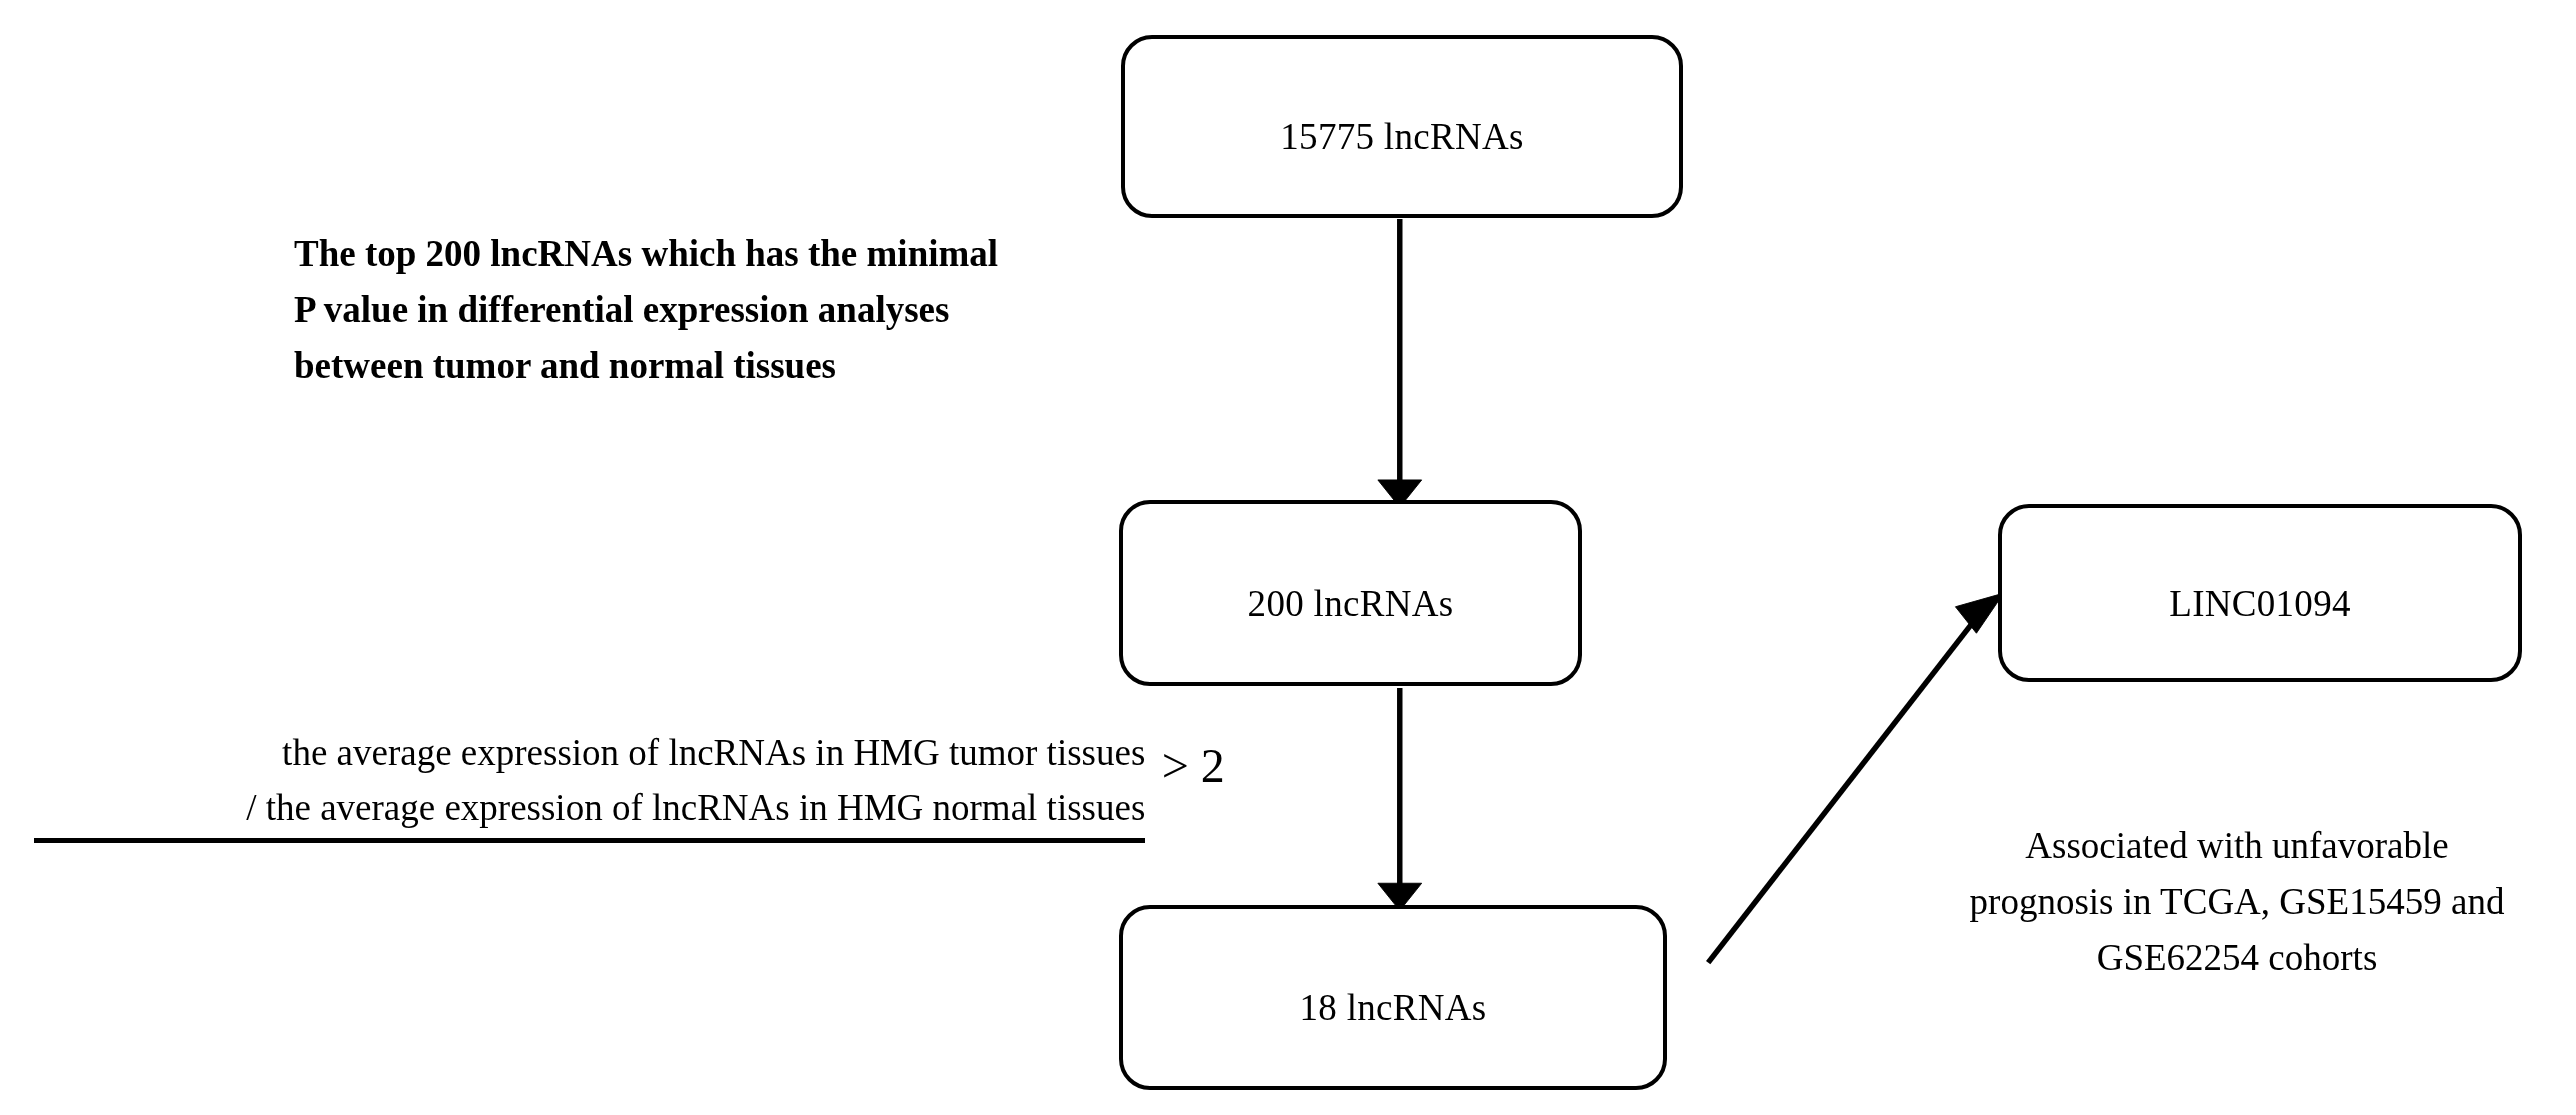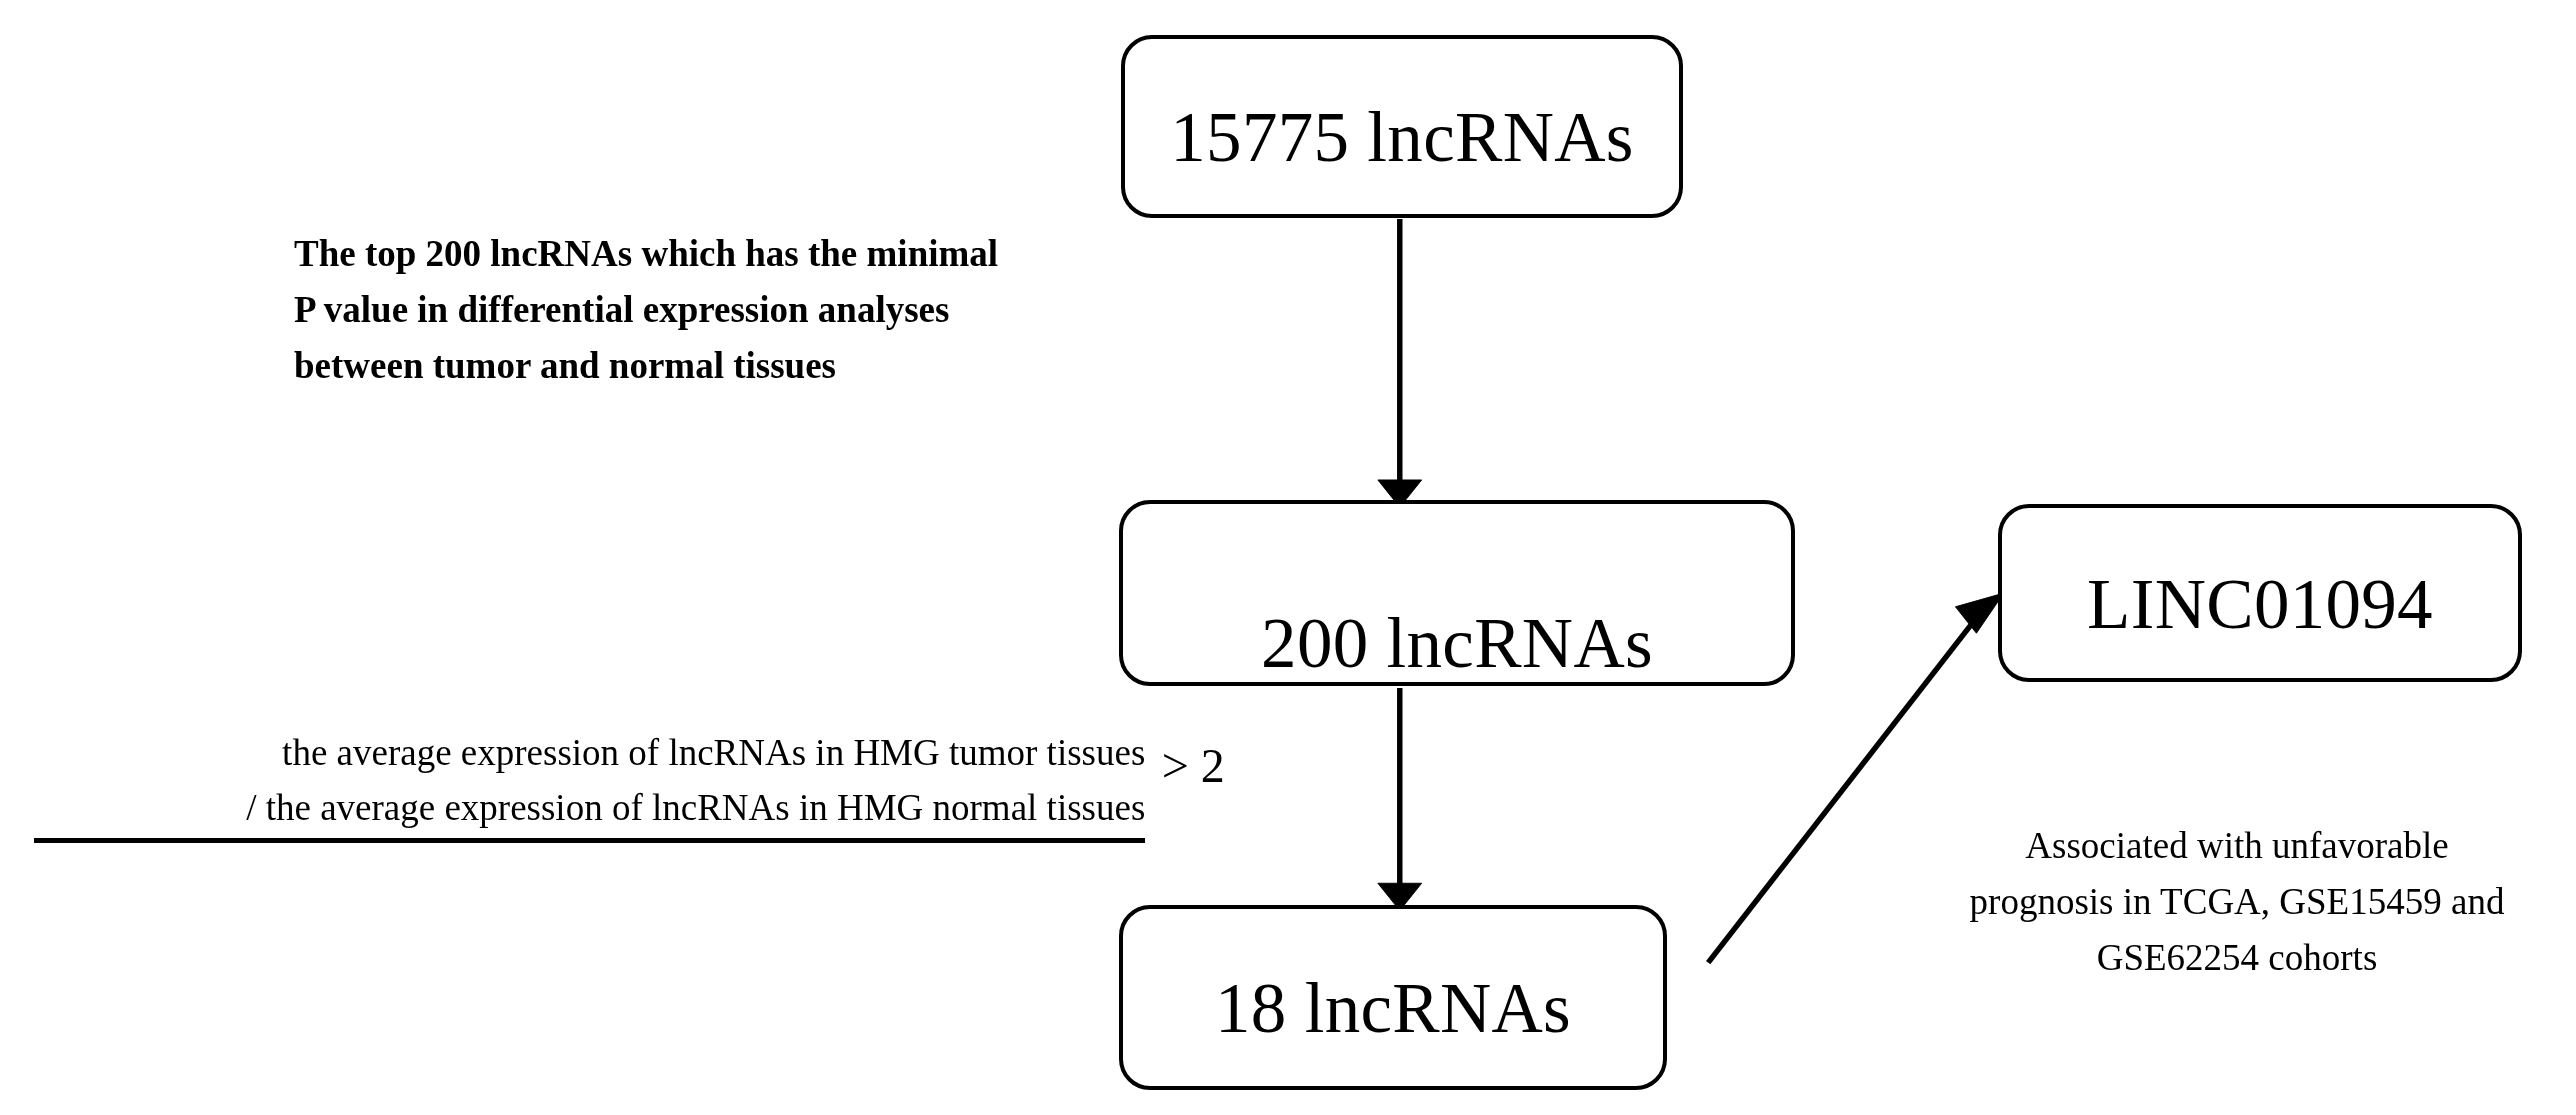--- a/index.html
+++ b/index.html
@@ -23,29 +23,29 @@
     box-sizing: border-box;
     border: 4.6px solid #000000;
     border-radius: 31px;
     background: #ffffff;
     display: flex;
     align-items: center;
     justify-content: center;
     text-align: center;
   }
   .node-label {
-    font-size: 71px;
+    font-size: 37px;
     line-height: 1.1;
     letter-spacing: 0.3px;
     white-space: nowrap;
     margin-top: 22px;
   }
 
   #node-top      { left: 1121px; top: 35px;   width: 562px; height: 183px; }
-  #node-middle   { left: 1119px; top: 500px;  width: 676px; height: 186px; align-items: flex-end; }
+  #node-middle   { left: 1119px; top: 500px;  width: 463px; height: 186px; }
   #node-bottom   { left: 1119px; top: 905px;  width: 548px; height: 185px; text-align: right; }
   #node-linc     { left: 1998px; top: 504px;  width: 524px; height: 178px; }
 
   
   #connectors {
     position: absolute;
     left: 0;
     top: 0;
     width: 2576px;
     height: 1115px;

